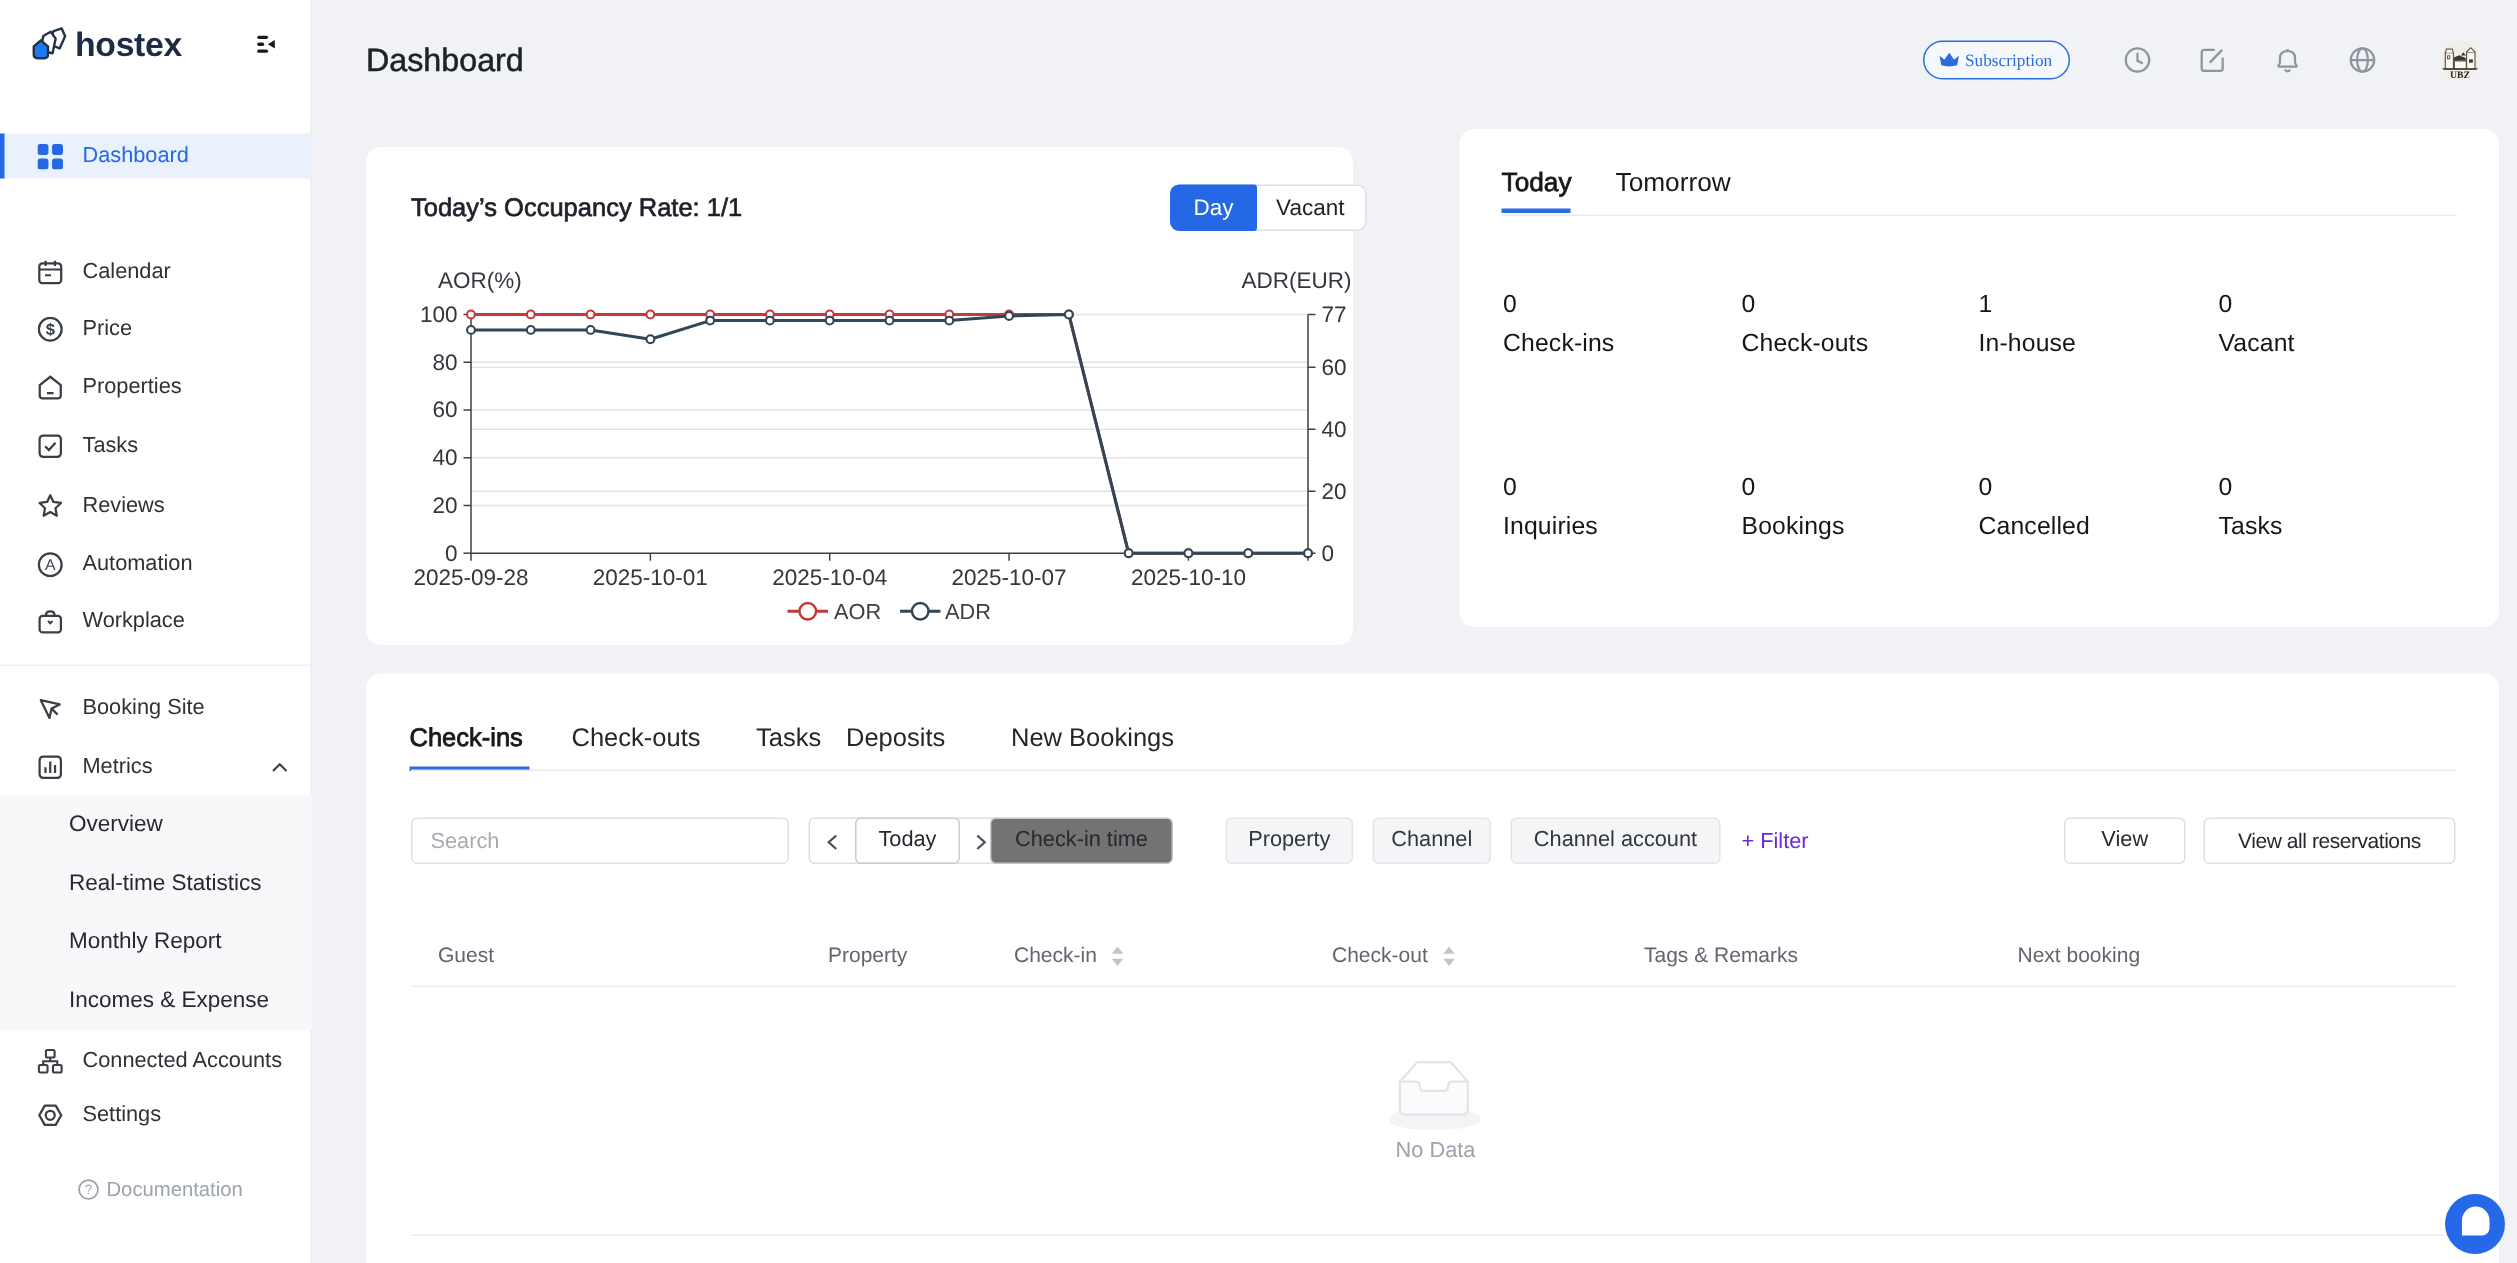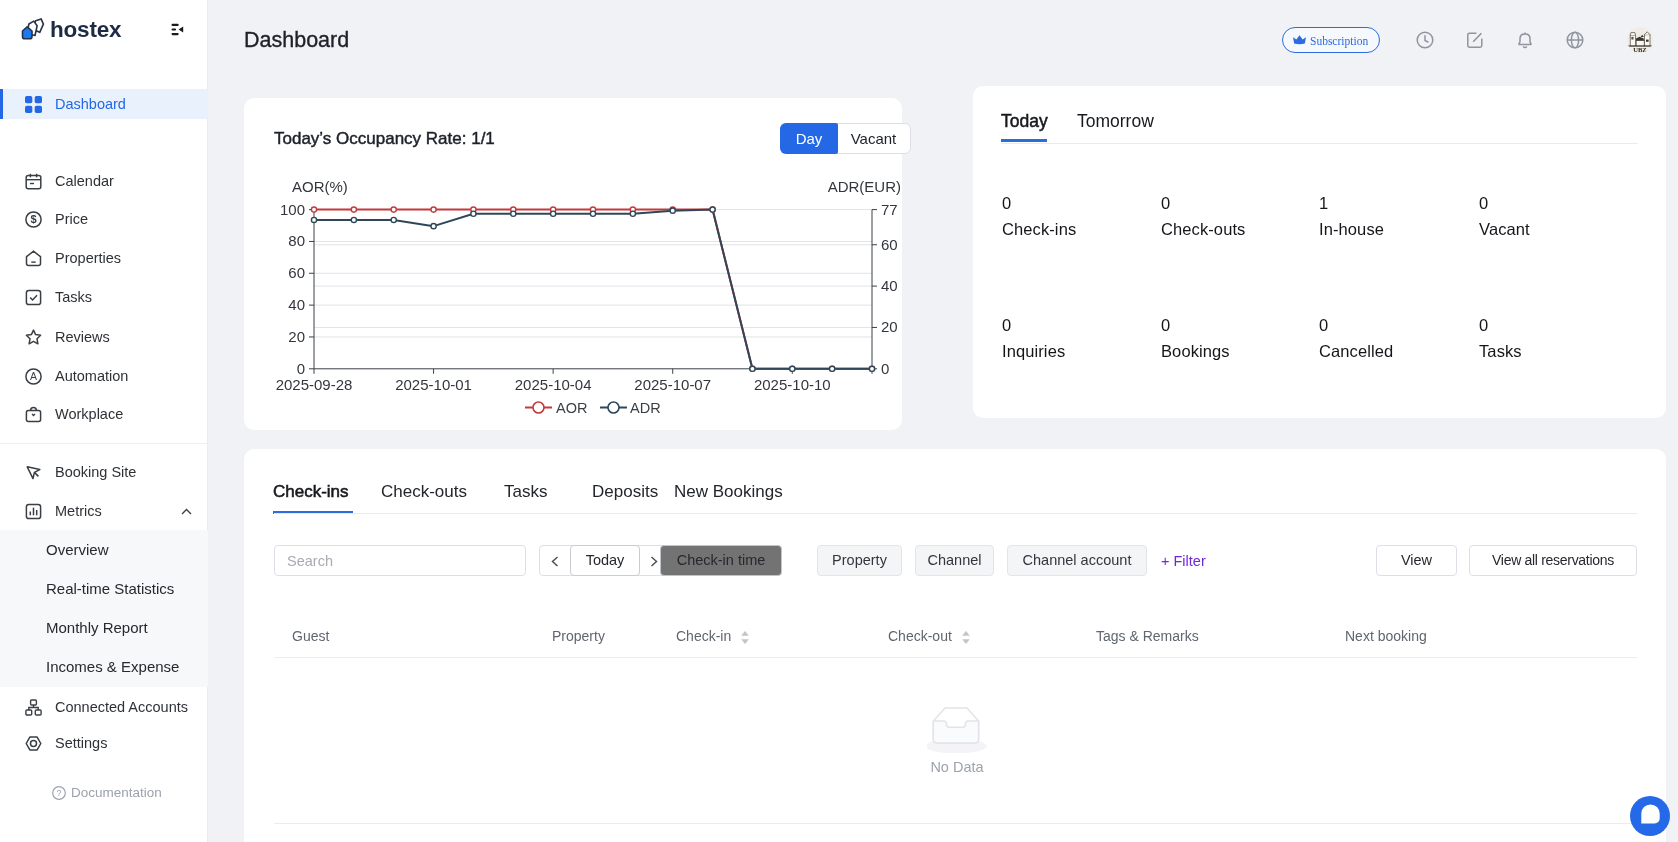--- a/index.html
+++ b/index.html
@@ -371,21 +371,21 @@
   <div class="stat" style="left:506px;top:230px">
       <div class="n">0</div>
       <div class="l">Tasks</div>
     </div>
 </div>
 
 <div class="card" id="card-table">
   <div class="tab2" style="left:29px;color:#17191d;-webkit-text-stroke:0.55px #17191d">Check-ins</div>
   <div class="tab2" style="left:137px">Check-outs</div>
   <div class="tab2" style="left:260px">Tasks</div>
-  <div class="tab2" style="left:348px">Deposits</div>
+  <div class="tab2" style="left:320px">Deposits</div>
   <div class="tab2" style="left:430px">New Bookings</div>
   <div id="tb-underline"></div>
   <div id="tb-line"></div>
 
   <div id="search">
       <span>Search</span>
     </div>
   <div class="btn" style="left:295px;width:131px;padding:0">
     <svg class="abs" style="left:11px;top:10px" width="8" height="11" viewBox="0 0 8 11">
         <path d="M6.5 1 L1.5 5.5 L6.5 10" fill="none" stroke="#4c5158" stroke-width="1.5"></path>

